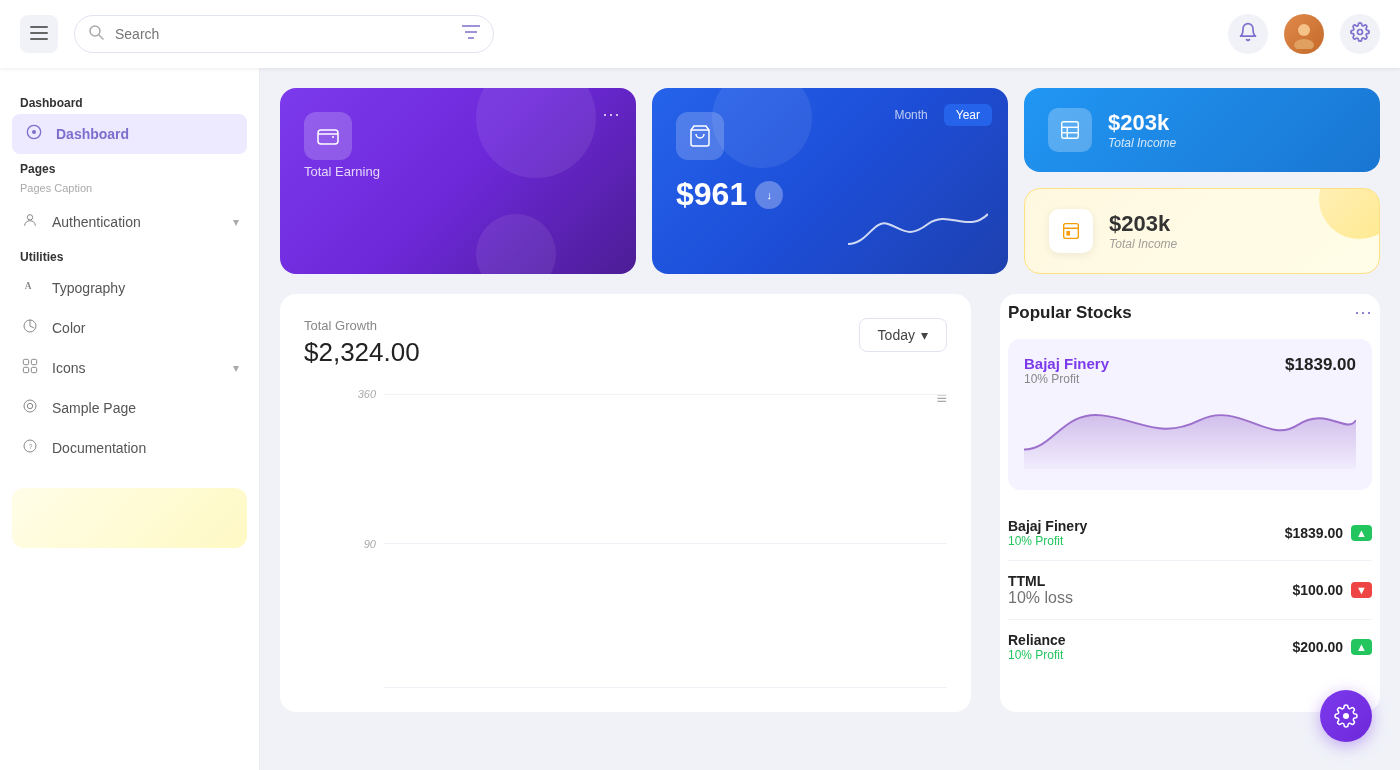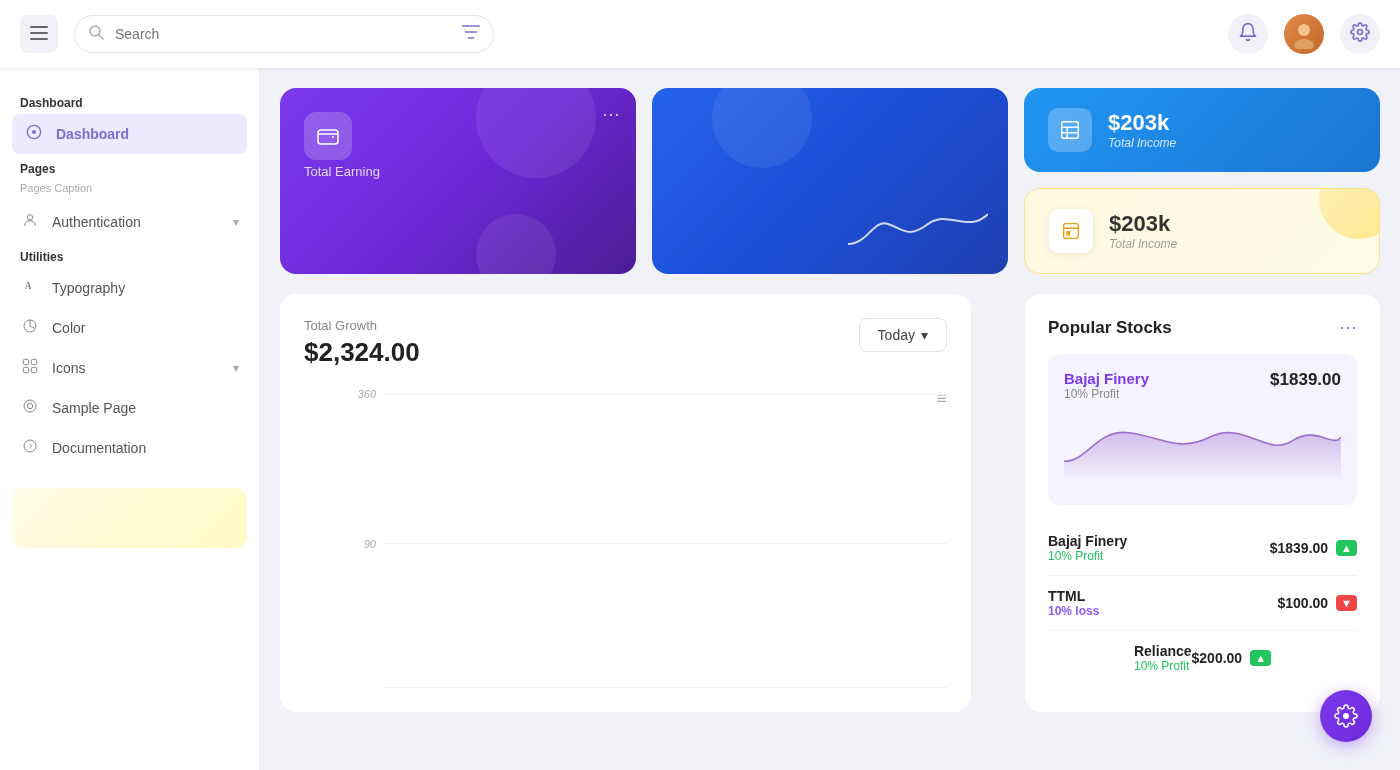--- a/index.html
+++ b/index.html
@@ -302,21 +302,21 @@
       padding: 24px;
       min-height: 400px;
     }
     .chart-header {
       display: flex;
       align-items: flex-start;
       justify-content: space-between;
       margin-bottom: 20px;
     }
     .chart-title-label { font-size: 13px; color: #888; }
-    .chart-amount { font-size: 26px; font-weight: 700; color: #222; margin-top: 4px; }
+    .chart-amount { font-size: 26px; font-weight: 400; color: #222; margin-top: 4px; }
     .today-btn {
       display: flex;
       align-items: center;
       gap: 6px;
       padding: 8px 18px;
       border: 1.5px solid #e0e4ef;
       border-radius: 8px;
       background: #fff;
       font-size: 14px;
       cursor: pointer;
@@ -384,22 +384,21 @@
       top: 0;
       right: 0;
       color: #aaa;
       cursor: pointer;
     }
 
     
     .stocks-panel {
       background: #fff;
       border-radius: 16px;
-      padding: 23px;
-      margin-left: 25px;
+      padding: 8px;
     }
     .stocks-header {
       display: flex;
       align-items: center;
       justify-content: space-between;
       margin-bottom: 16px;
     }
     .stocks-title { font-size: 17px; font-weight: 700; color: #222; }
     .stocks-more { color: #7c6fcd; font-size: 18px; cursor: pointer; }
 
@@ -423,24 +422,24 @@
       width: 100%;
     }
 
     .stock-list-item {
       display: flex;
       align-items: center;
       justify-content: space-between;
       padding: 12px 0;
       border-bottom: 1px solid #f0f2f8;
     }
-    .stock-list-item:last-child { border-bottom: none; justify-content: center; }
+    .stock-list-item:last-child { border-bottom: none; }
     .stock-item-name { font-size: 14px; font-weight: 600; color: #222; }
     .stock-item-profit-up { font-size: 12px; color: #22c55e; }
-    .stock-item-profit-dn { font-size: 12px; color: #8b5cf6; font-weight: bold; }
+    .stock-item-profit-dn { font-size: 16px; color: #737373; }
     .stock-item-price { font-size: 14px; font-weight: 600; color: #222; }
     .stock-badge-up {
       background: #22c55e;
       color: #fff;
       border-radius: 4px;
       font-size: 11px;
       padding: 2px 5px;
       display: flex; align-items: center;
     }
     .stock-badge-dn {
@@ -639,20 +638,37 @@
                 <path d="M2 10h20" stroke="white" stroke-width="1.5"></path>
               </svg>
           </div>
           <div class="card-more">···</div>
         </div>
         <div class="card-label">Total Earning</div>
       </div>
 
       <div class="card-blue">
         <div class="purple-blob" style="width:100px;height:100px;top:-20px;left:60px;"></div>
+        <div style="display:flex;justify-content:space-between;align-items:flex-start;">
+          <div class="card-wallet-icon">
+            <svg width="24" height="24" viewBox="0 0 24 24" fill="none">
+                <path d="M6 2L3 6v14a2 2 0 0 0 2 2h14a2 2 0 0 0 2-2V6l-3-4z" stroke="white" stroke-width="1.5"></path>
+                <line x1="3" y1="6" x2="21" y2="6" stroke="white" stroke-width="1.5"></line>
+                <path d="M16 10a4 4 0 0 1-8 0" stroke="white" stroke-width="1.5"></path>
+              </svg>
+          </div>
+          <div class="month-year-toggle">
+            <button class="toggle-btn inactive">Month</button>
+            <button class="toggle-btn active">Year</button>
+          </div>
+        </div>
+        <div class="card-amount">
+          <span>$961</span>
+          <div class="card-amount-icon" style="font-size:11px;">↓</div>
+        </div>
 
         <svg class="wave-line" width="140" height="50" viewBox="0 0 140 50" fill="none">
           <path d="M0 40 C20 40 25 15 40 20 C55 25 60 35 80 20 C100 5 120 30 140 10" stroke="white" stroke-width="2" fill="none" opacity="0.8"></path>
         </svg>
       </div>
 
       <div class="right-cards">
 
         <div class="card-accent">
           <div class="card-accent-icon">

